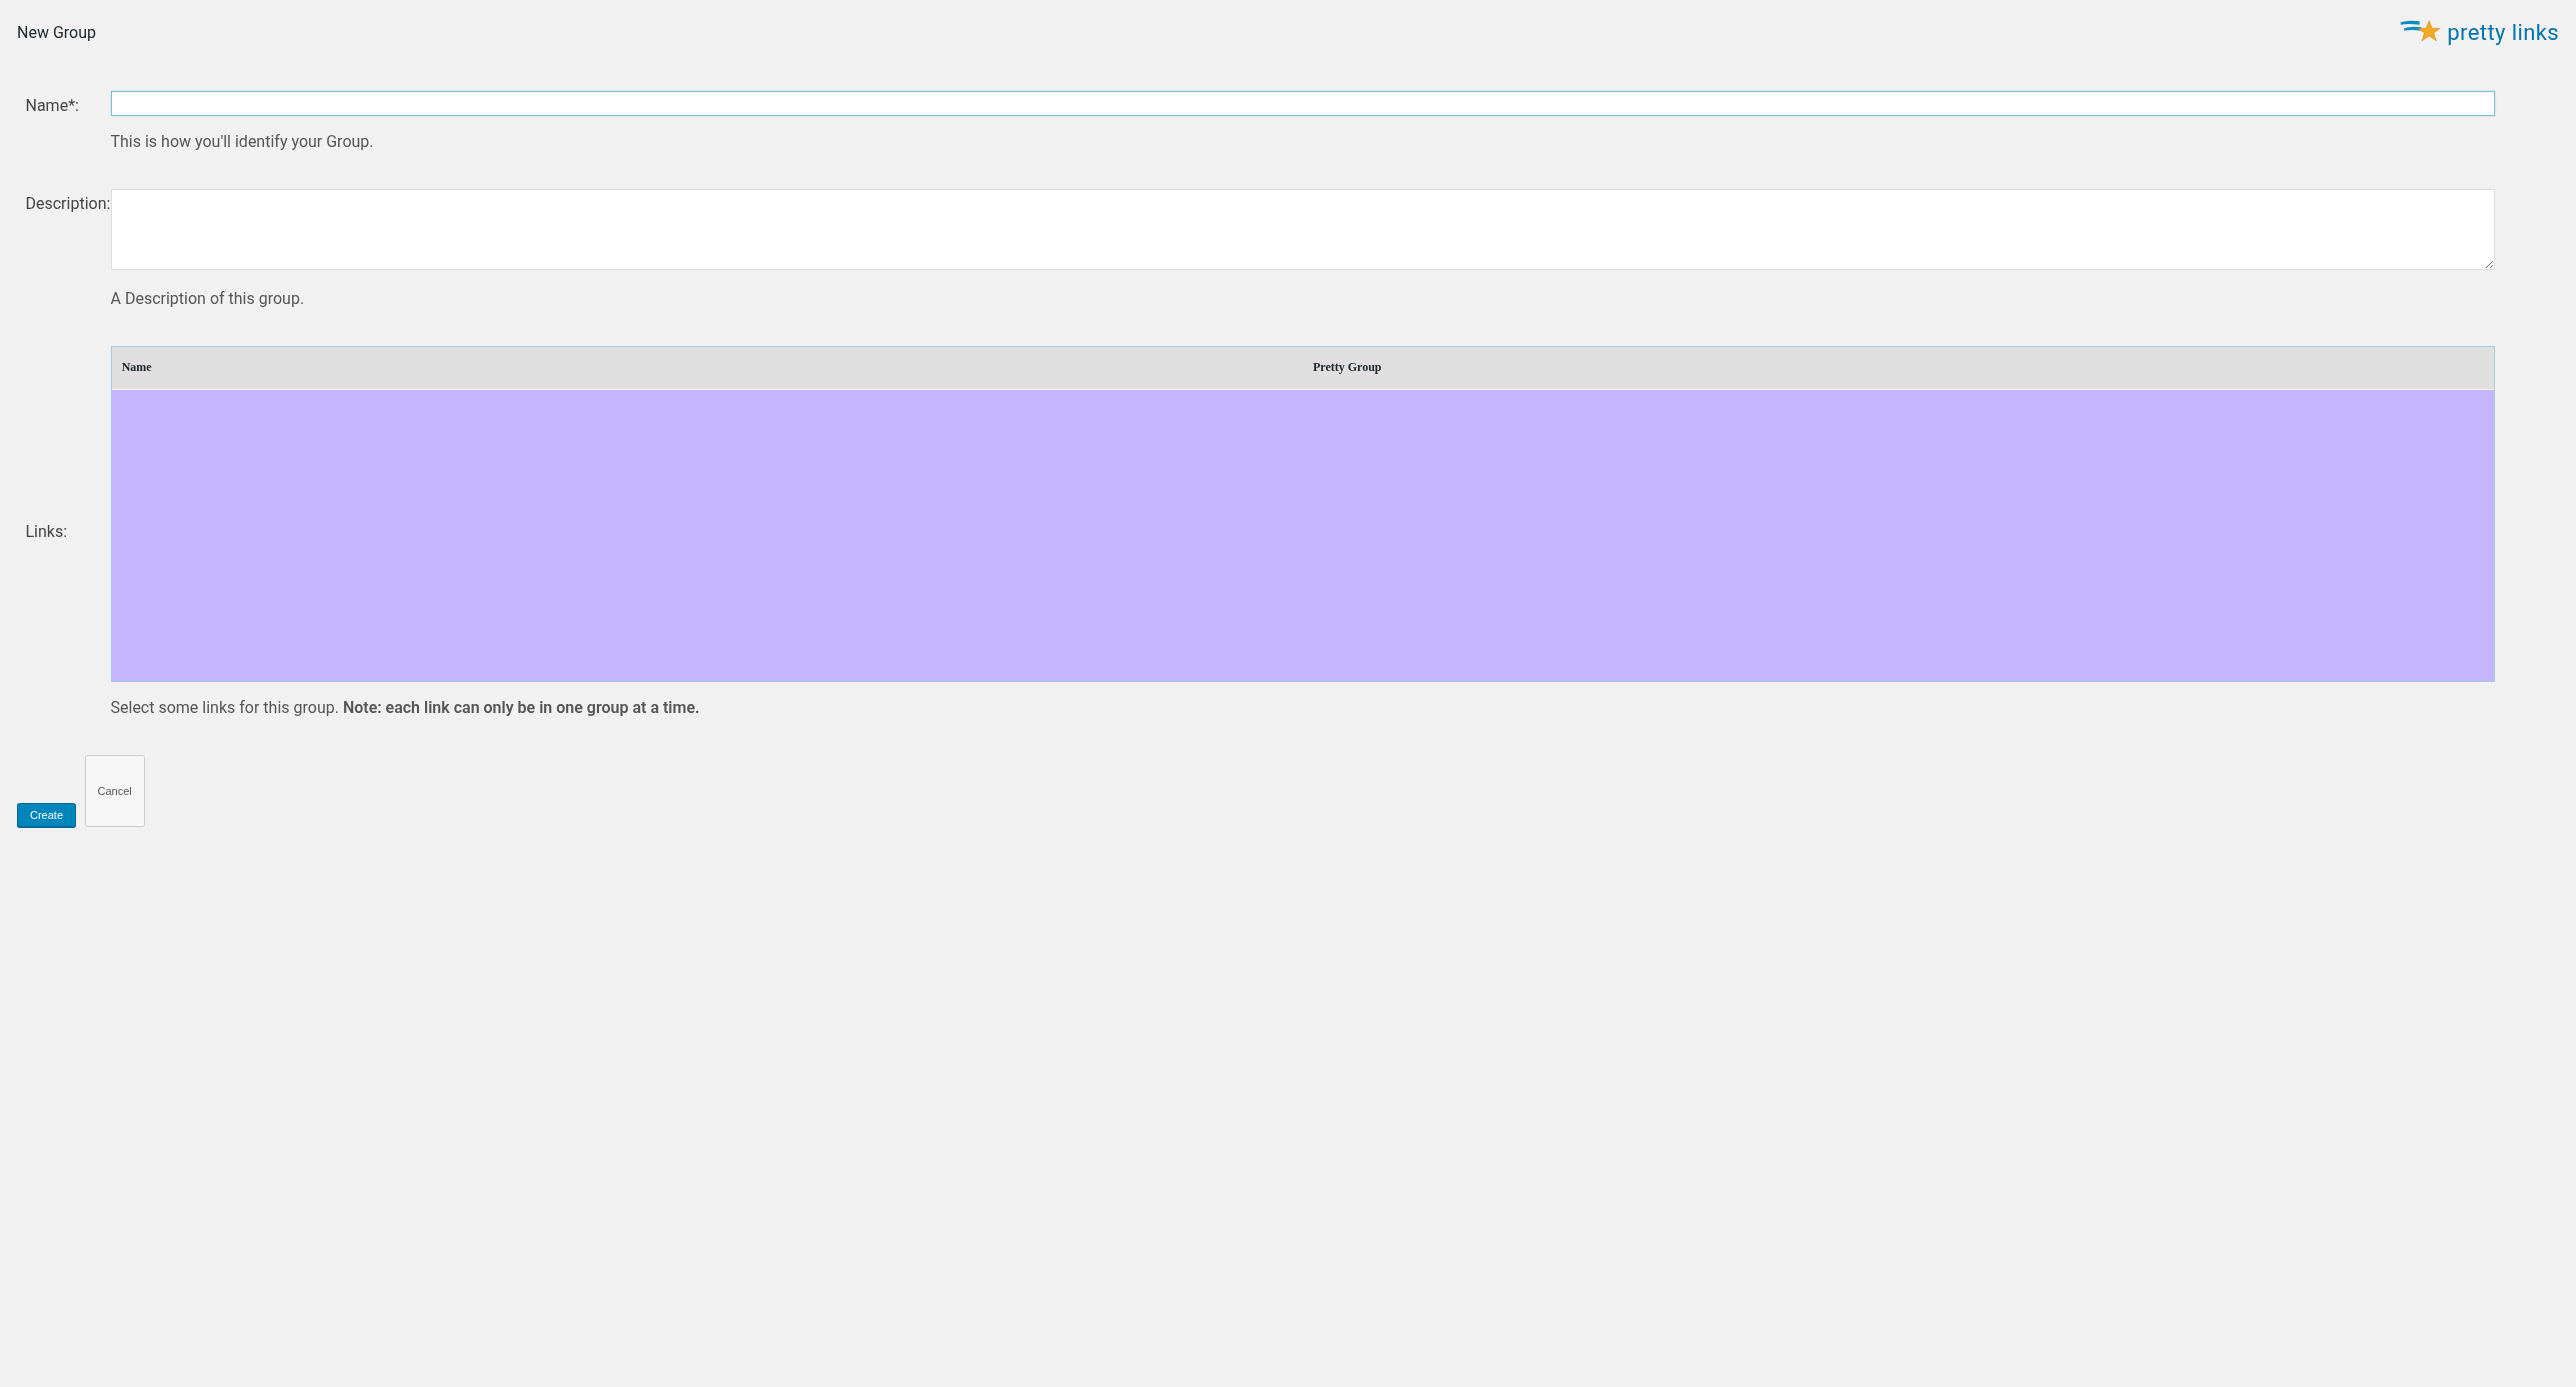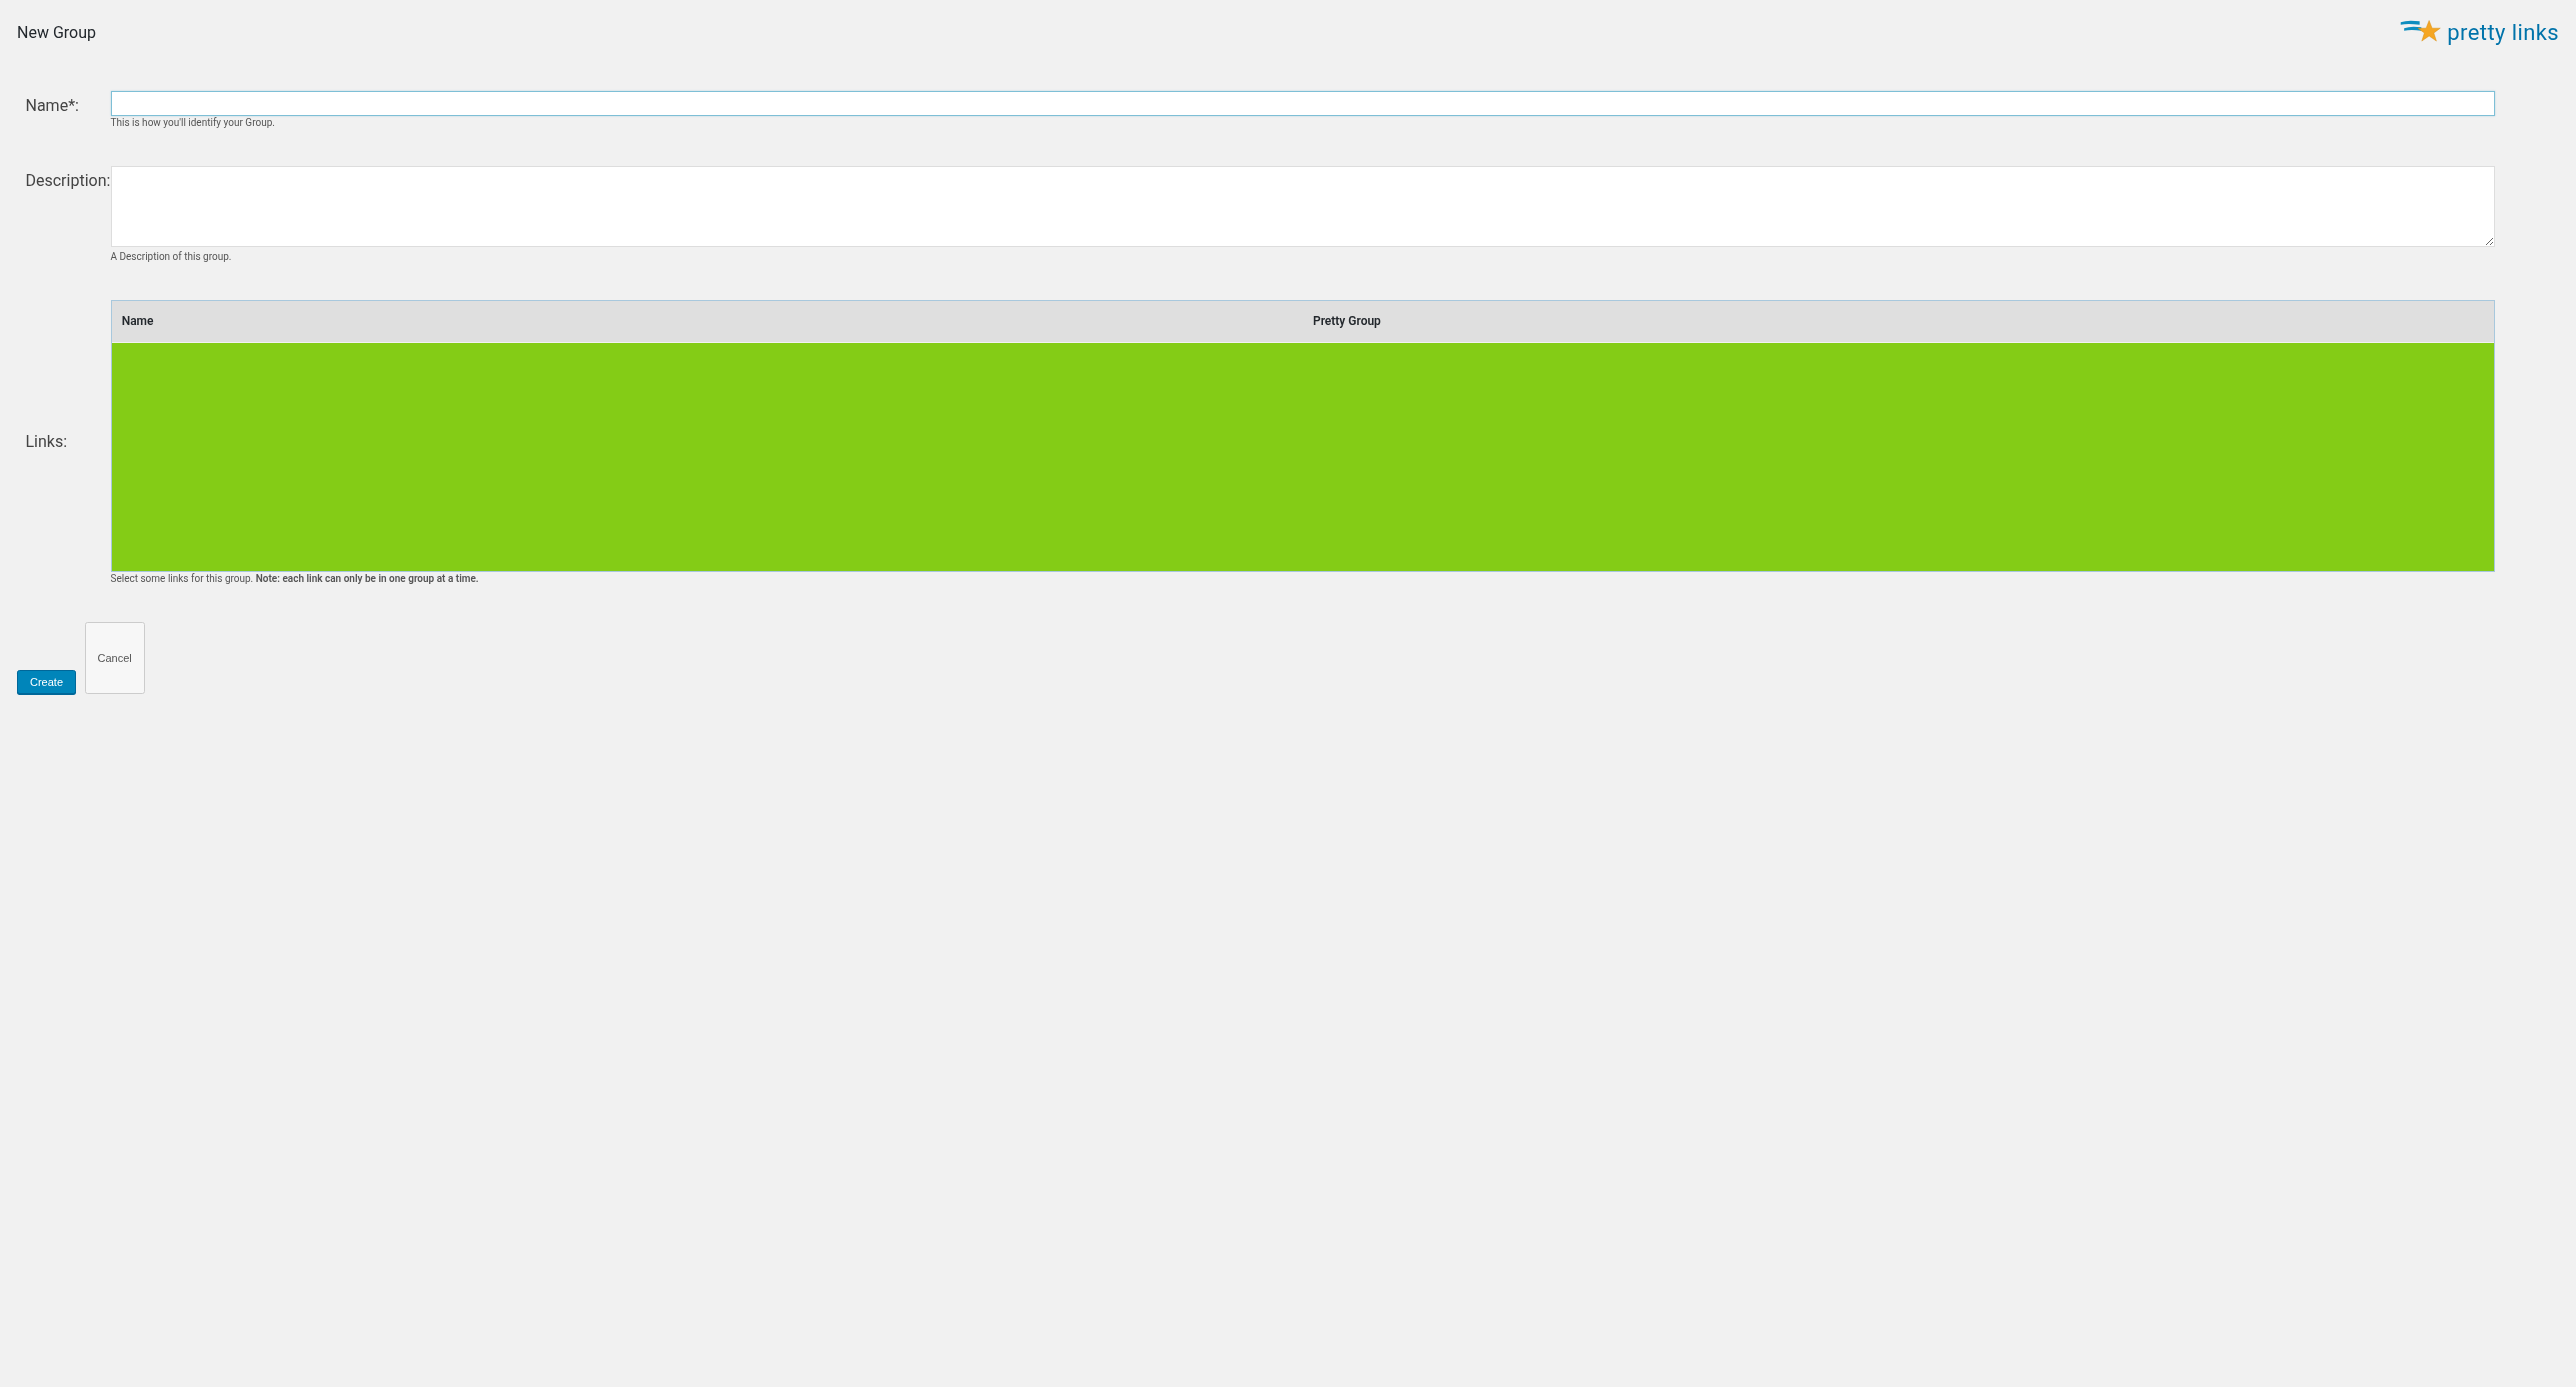--- a/index.html
+++ b/index.html
@@ -69,32 +69,33 @@
       width: 100%;
       height: 81px;
       padding: 4.3px 6.8px;
       border: 0.9px solid #ddd;
       background: #fff;
       font-size: 12px;
       resize: vertical;
       font-family: inherit;
     }
     .form-help {
-      margin-top: 1px;
-      font-size: 10px;
+      margin-top: 16px;
+      font-size: 16px;
       color: #555;
     }
     .form-help .bold {
       font-weight: 600;
     }
     .links-table-container {
       border: 0.9px solid #a8c8dd;
-      background: #84cc16;
-      height: 272px;
+      background: #c4b5fd;
+      height: 336px;
       overflow: auto;
+      font-family: Liberation Serif, serif;
     }
     .links-table {
       width: 100%;
       border-collapse: collapse;
     }
     .links-table thead th {
       background: #dfdfdf;
       text-align: left;
       padding: 13.6px 10.2px;
       font-weight: 600;

